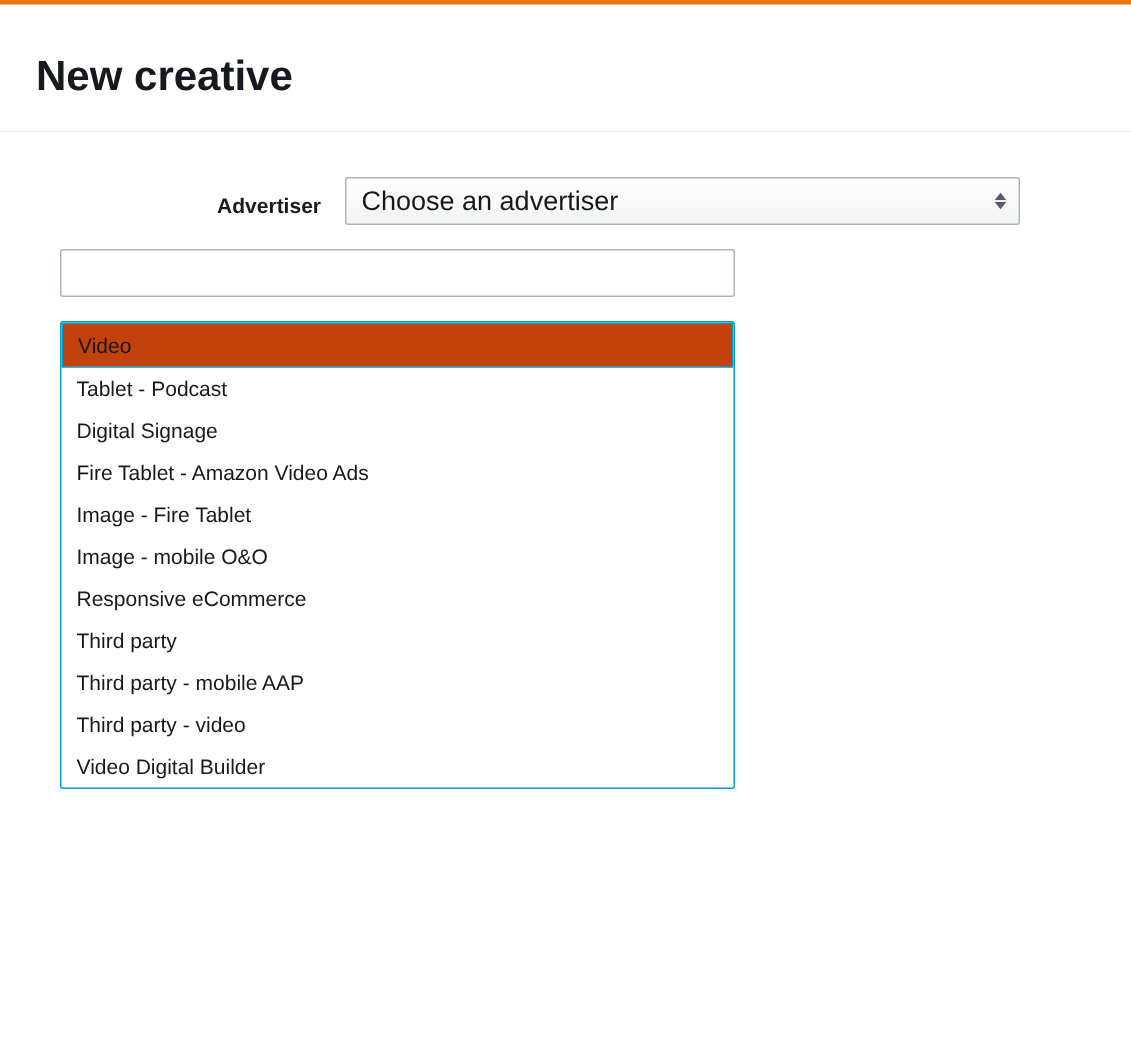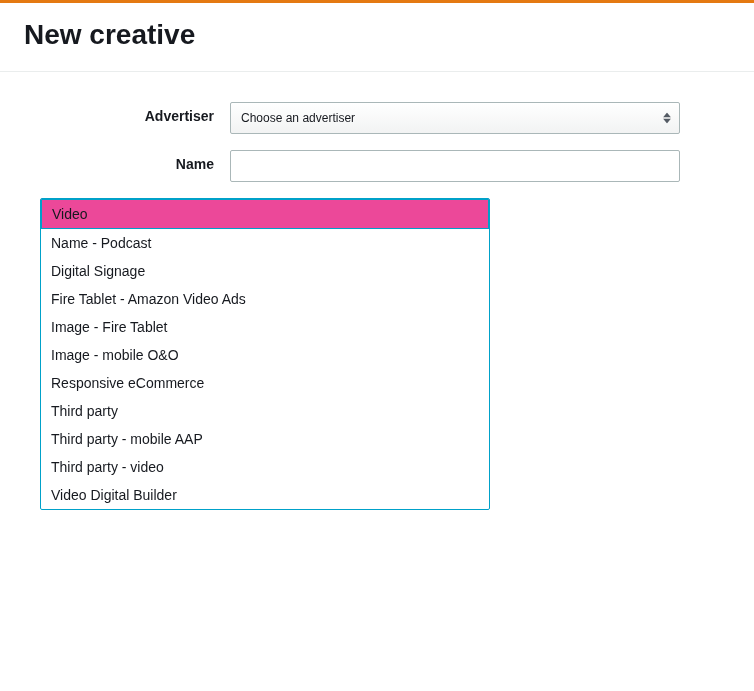--- a/index.html
+++ b/index.html
@@ -10,54 +10,54 @@
     body {
       font-family: "Amazon Ember", "Helvetica Neue", Arial, sans-serif;
       background: #fff;
       color: #16191f;
     }
     .top-bar {
       height: 3px;
       background: #e47911;
     }
     .header {
-      padding: 16px 24px 20px 24px;
+      padding: 32px 24px 20px 24px;
       border-bottom: 1px solid #eaeded;
     }
     .header h1 {
       font-size: 28px;
       font-weight: 700;
       color: #16191f;
     }
     .form-area {
       padding: 30px 40px;
     }
     .form-row {
       display: flex;
-      align-items: flex-start;
+      align-items: center;
       margin-bottom: 16px;
     }
     .form-label {
       width: 190px;
       text-align: right;
       padding-right: 16px;
       padding-top: 6px;
       font-size: 14px;
       font-weight: 700;
       color: #16191f;
     }
     .form-control {
       flex: 1;
       max-width: 450px;
     }
     .select-base {
       width: 100%;
       height: 32px;
       padding: 0 30px 0 10px;
-      font-size: 12px;
+      font-size: 18px;
       color: #16191f;
       border: 1px solid #aab7b8;
       border-radius: 2px;
       cursor: pointer;
       position: relative;
       display: flex;
       align-items: center;
     }
     .select-advertiser {
       background: linear-gradient(#ffffff, #f2f3f3);
@@ -93,21 +93,21 @@
       overflow: hidden;
     }
     .type-option {
       padding: 6px 10px;
       font-size: 14px;
       color: #16191f;
       cursor: pointer;
     }
     .type-option.selected {
       border: 1px solid #00a1c9;
-      background: #ec4899;
+      background: #c2410c;
       margin: 0;
     }
   </style>
 </head>
 <body>
 
 <div class="top-bar"></div>
 
 <div class="header">
   <h1>New creative</h1>
@@ -126,31 +126,30 @@
             </svg>
           <svg width="8" height="5" viewBox="0 0 8 5">
               <path d="M0 0 L4 5 L8 0 Z" fill="currentColor"></path>
             </svg>
         </span>
       </div>
     </div>
   </div>
 
   <div class="form-row">
-    <div class="form-label">Name</div>
     <div class="form-control">
       <input type="text" class="text-input" value="" style="">
     </div>
   </div>
 
   <div class="form-row">
     <div class="form-control">
       <div class="type-dropdown">
         <div class="type-option selected">Video</div>
-        <div class="type-option">Name - Podcast</div>
+        <div class="type-option">Tablet - Podcast</div>
         <div class="type-option">Digital Signage</div>
         <div class="type-option">Fire Tablet - Amazon Video Ads</div>
         <div class="type-option">Image - Fire Tablet</div>
         <div class="type-option">Image - mobile O&amp;O</div>
         <div class="type-option">Responsive eCommerce</div>
         <div class="type-option">Third party</div>
         <div class="type-option">Third party - mobile AAP</div>
         <div class="type-option">Third party - video</div>
         <div class="type-option">Video Digital Builder</div>
       </div>

